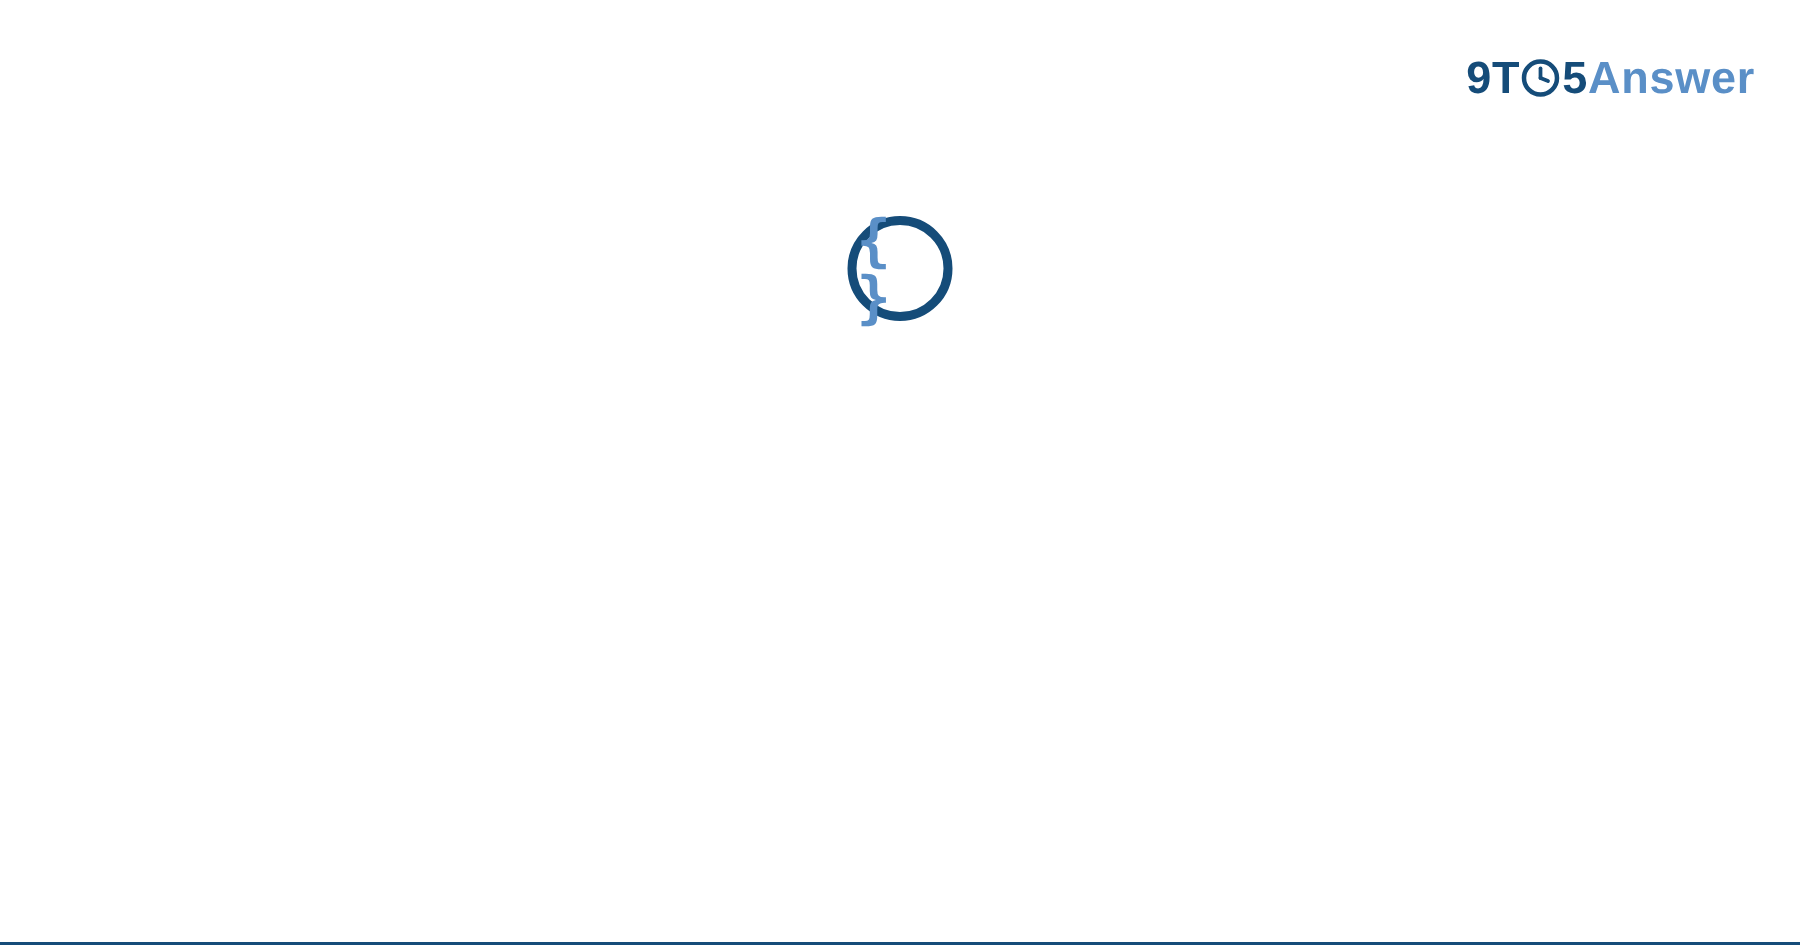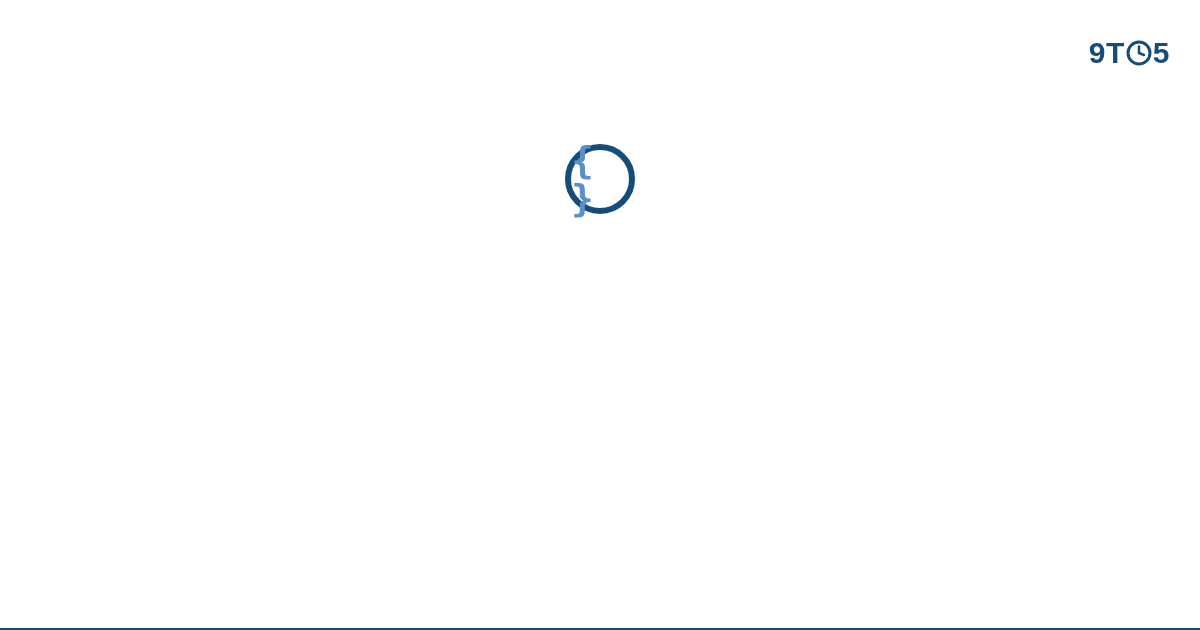--- a/index.html
+++ b/index.html
@@ -24,20 +24,21 @@
   <div class="brand">
     <span class="t9">9T</span>
     <span class="clock-wrap">
       <svg width="26" height="26" viewBox="0 0 26 26">
         <circle cx="13" cy="13" r="11" fill="none" stroke="#154c79" stroke-width="3"></circle>
         <line x1="13" y1="13" x2="13" y2="6.5" stroke="#154c79" stroke-width="2.5" stroke-linecap="round"></line>
         <line x1="13" y1="13" x2="18" y2="15" stroke="#154c79" stroke-width="2.5" stroke-linecap="round"></line>
       </svg>
     </span>
     <span class="t5">5</span>
+    <span class="answer">Answer</span>
   </div>
 
   <div class="center-block">
     <div class="code-icon-circle">
       <span class="brace">{ }</span>
     </div>
   </div>
 
   <div class="bottom-bar"></div>
 

